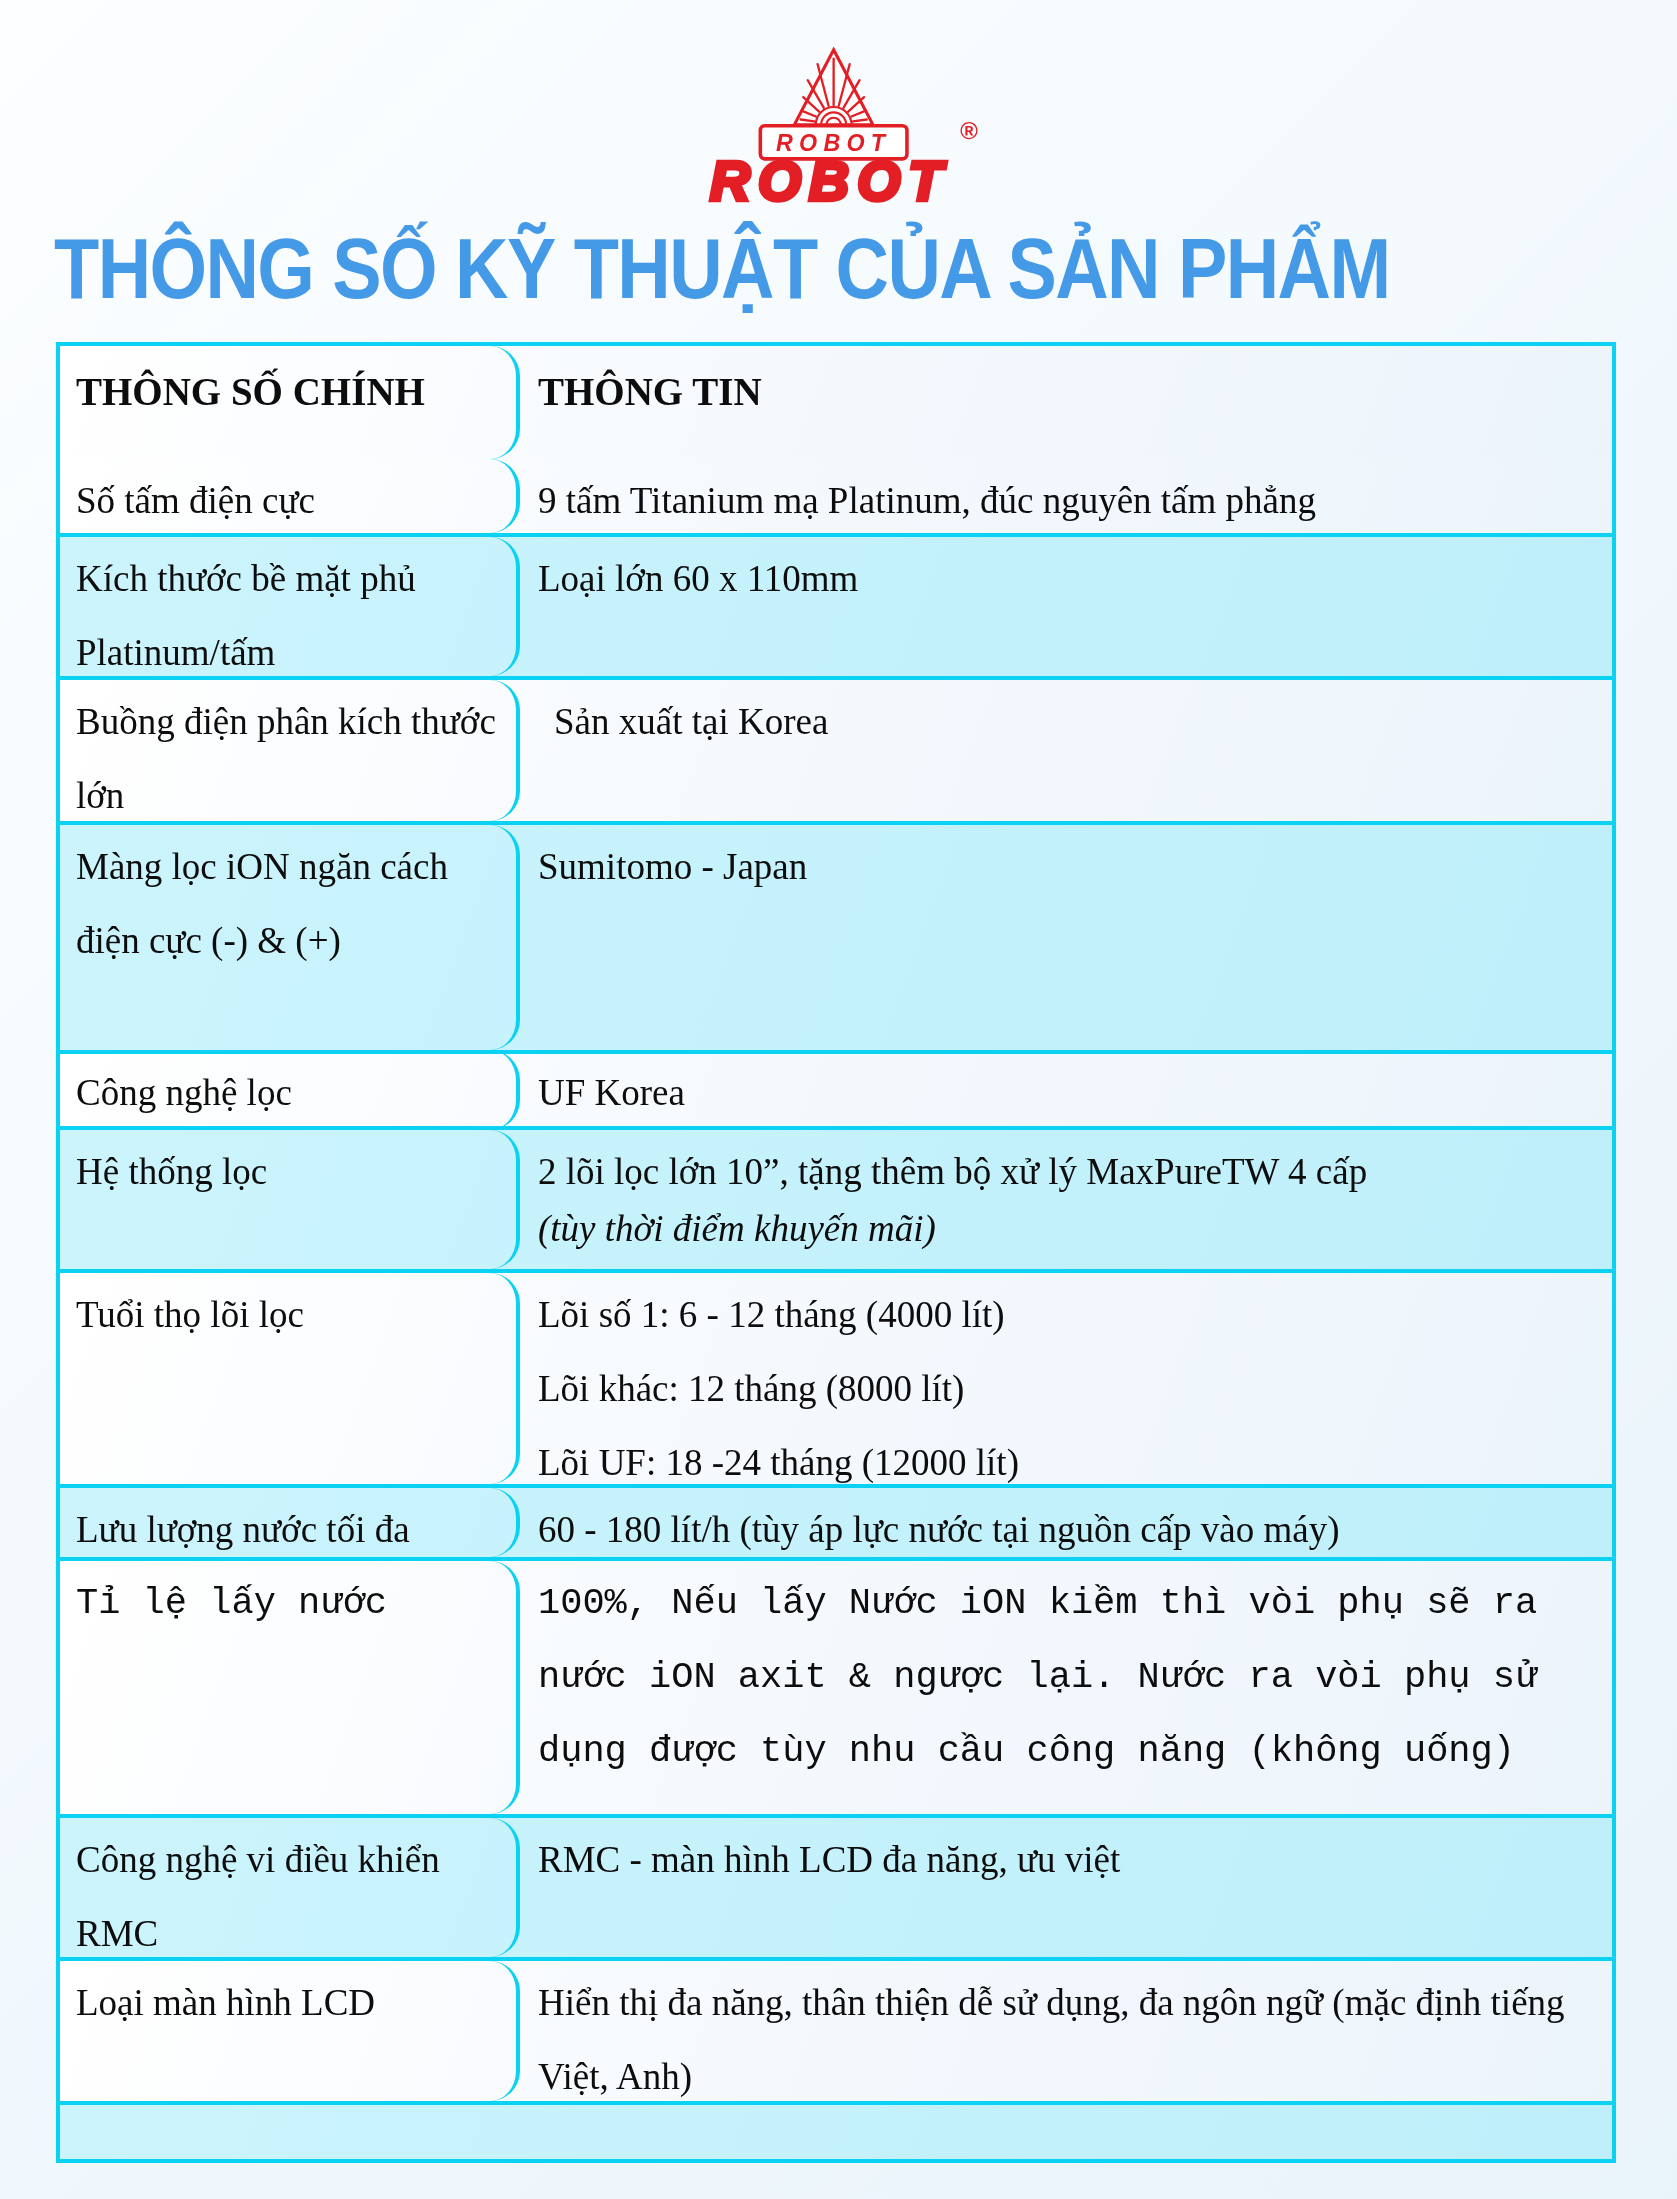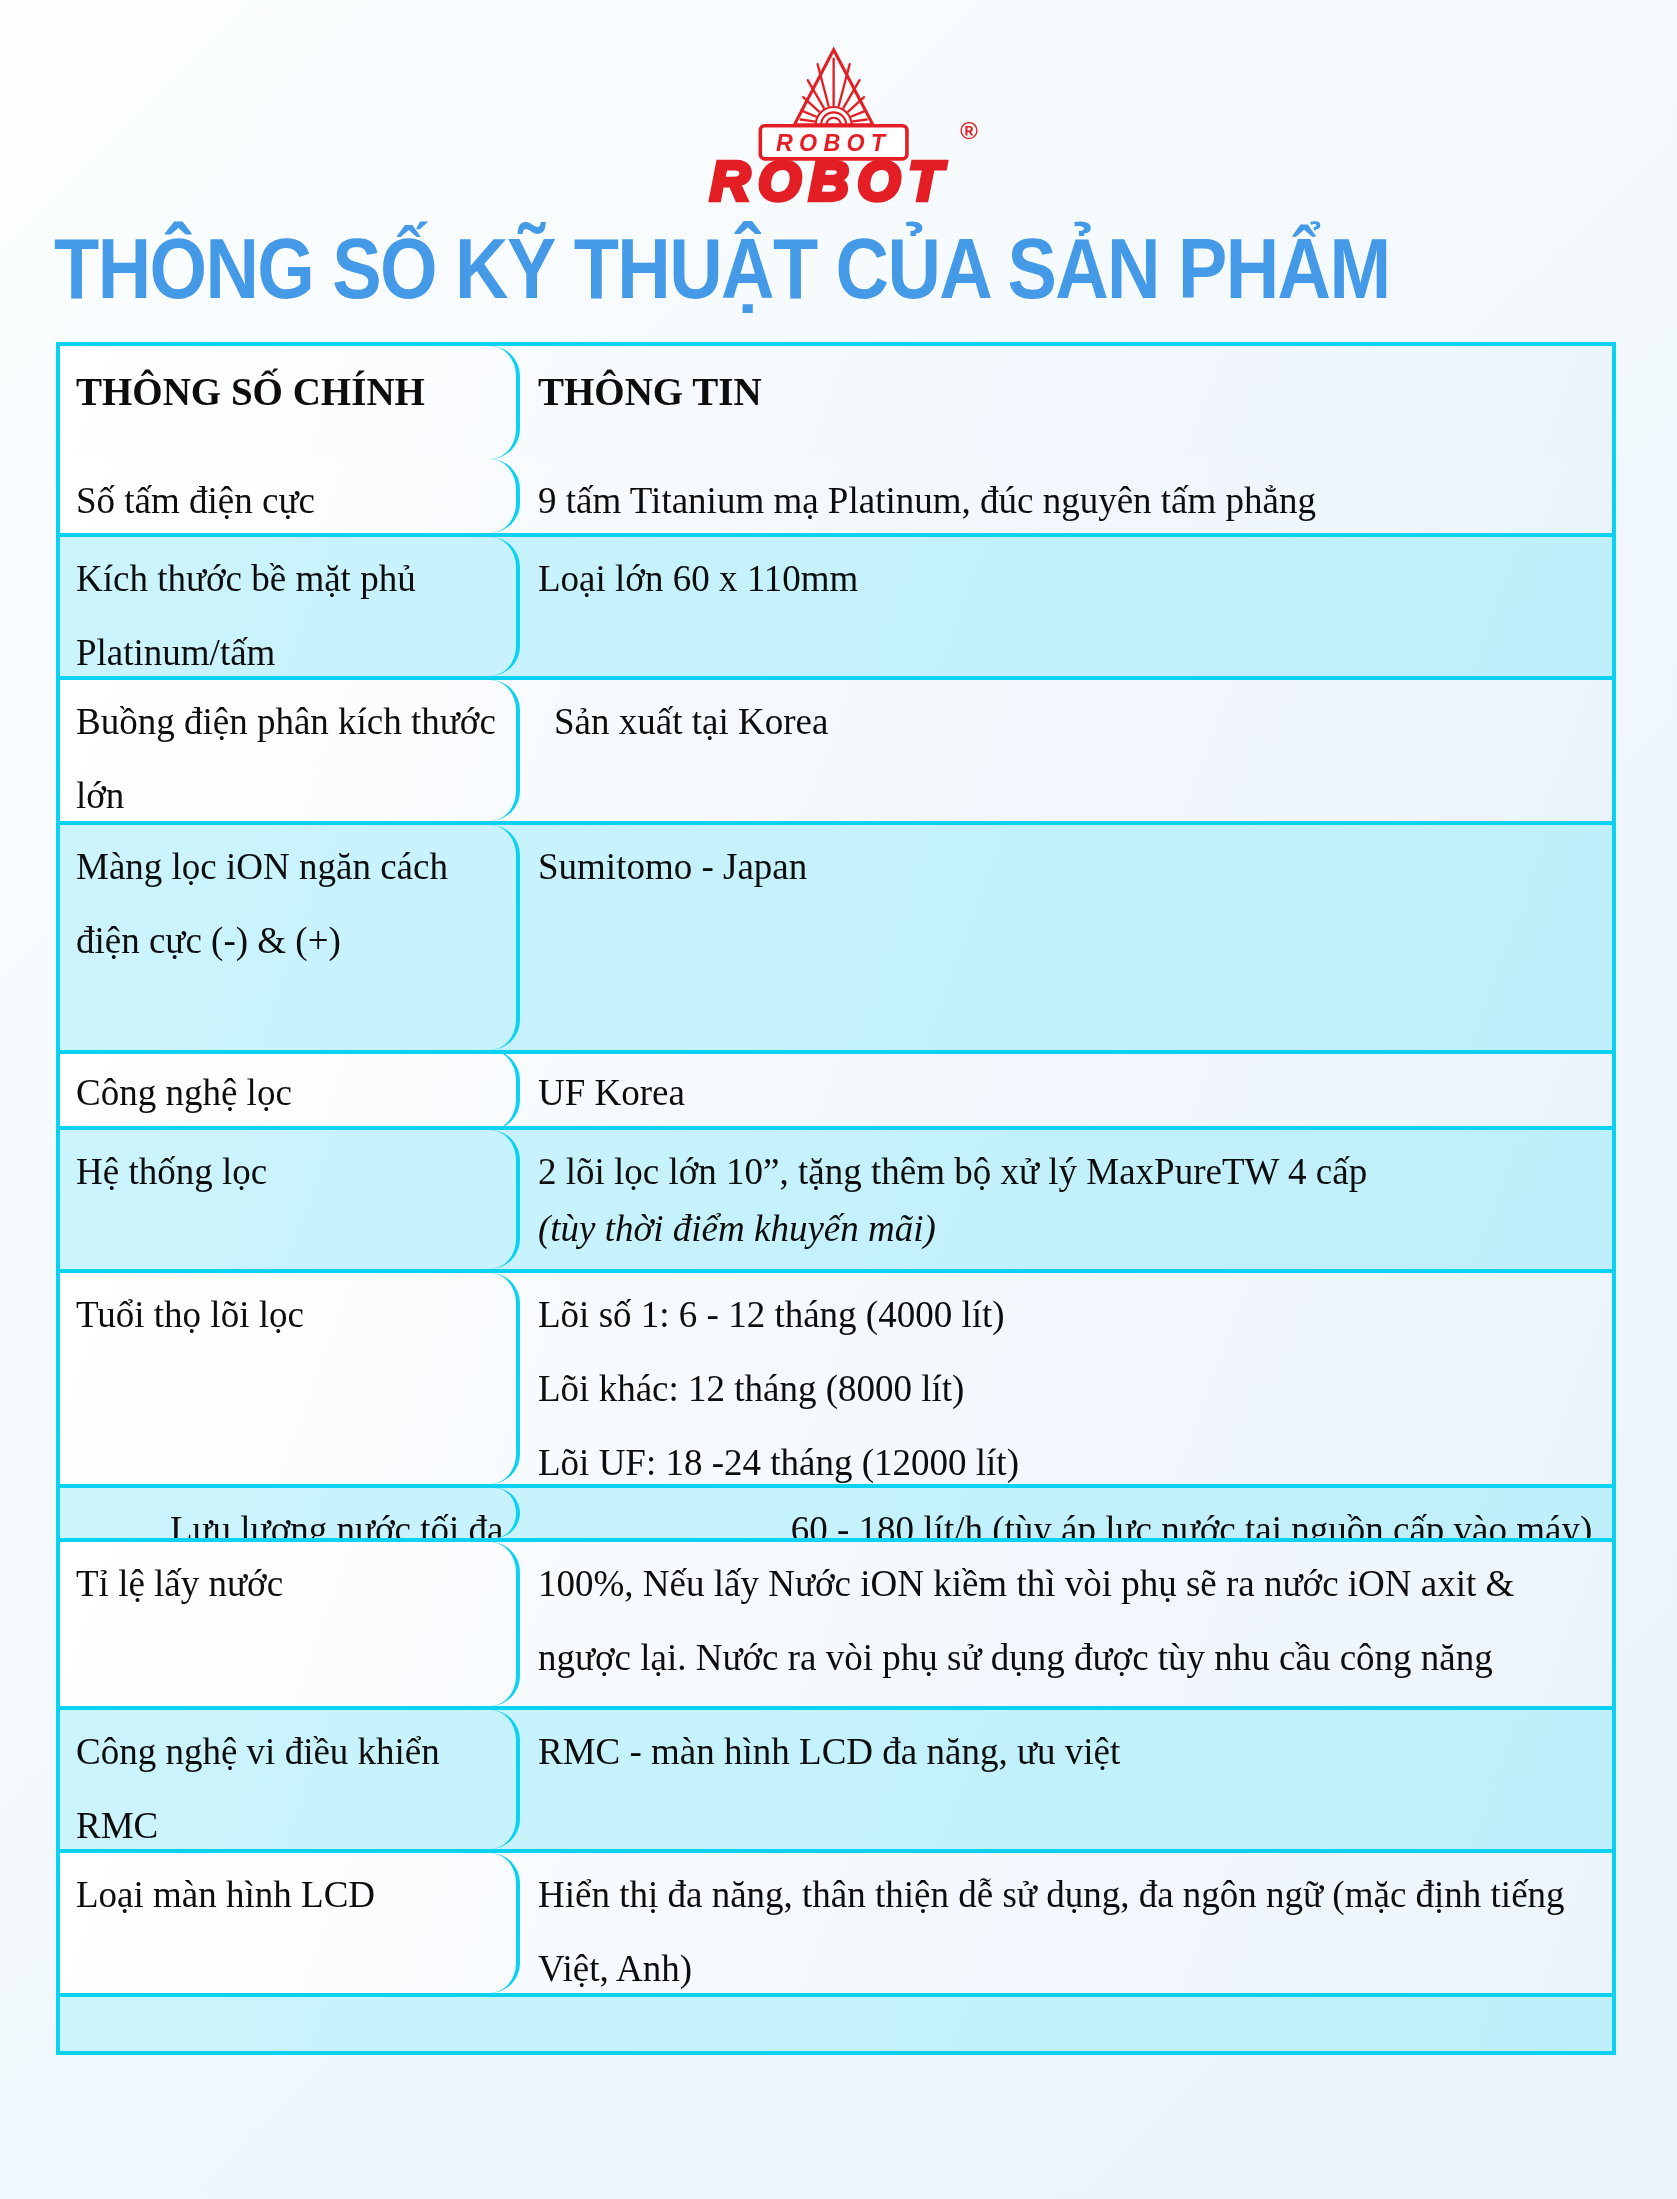--- a/index.html
+++ b/index.html
@@ -127,27 +127,27 @@
           </div>
         </div>
         <div class="row bg-white" style="height: 215px;">
           <div class="cell label-cell">Tuổi thọ lõi lọc</div>
           <div class="cell value-cell">
             <div class="vline">Lõi số 1: 6 - 12 tháng (4000 lít)</div>
             <div class="vline">Lõi khác: 12 tháng (8000 lít)</div>
             <div class="vline">Lõi UF: 18 -24 tháng (12000 lít)</div>
           </div>
         </div>
-        <div class="row bg-cyan" style="height: 54px; text-align: right;">
+        <div class="row bg-cyan" style="height: 73px;">
           <div class="cell label-cell">Lưu lượng nước tối đa</div>
           <div class="cell value-cell">
             <div class="vline">60 - 180 lít/h (tùy áp lực nước tại nguồn cấp vào máy)</div>
           </div>
         </div>
-        <div class="row bg-white" style="height: 168px;">
+        <div class="row bg-white" style="height: 257px; font-family: Liberation Mono, monospace;">
           <div class="cell label-cell">Tỉ lệ lấy nước</div>
           <div class="cell value-cell">
             <div class="vline">100%, Nếu lấy Nước iON kiềm thì vòi phụ sẽ ra nước iON axit &amp; ngược lại. Nước ra vòi phụ sử dụng được tùy nhu cầu công năng (không uống)</div>
           </div>
         </div>
         <div class="row bg-cyan" style="height: 143px;">
           <div class="cell label-cell">Công nghệ vi điều khiển RMC</div>
           <div class="cell value-cell">
             <div class="vline">RMC - màn hình LCD đa năng, ưu việt</div>
           </div>

